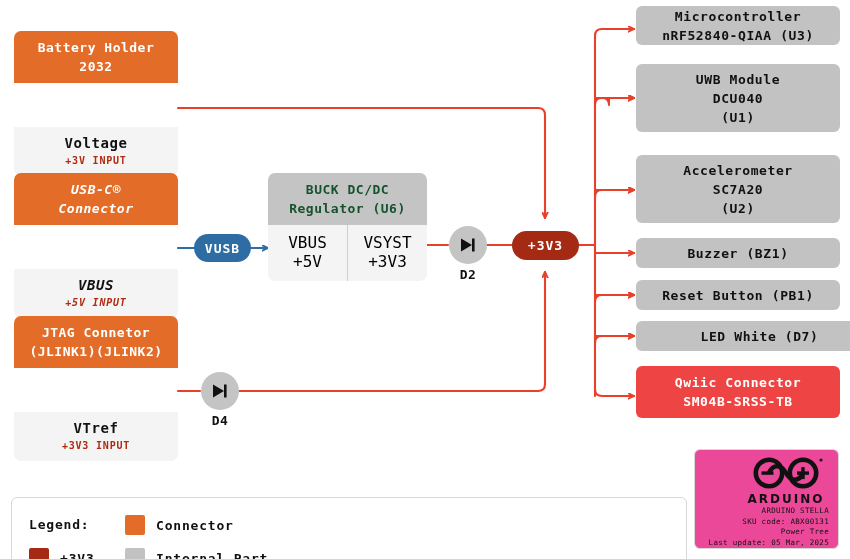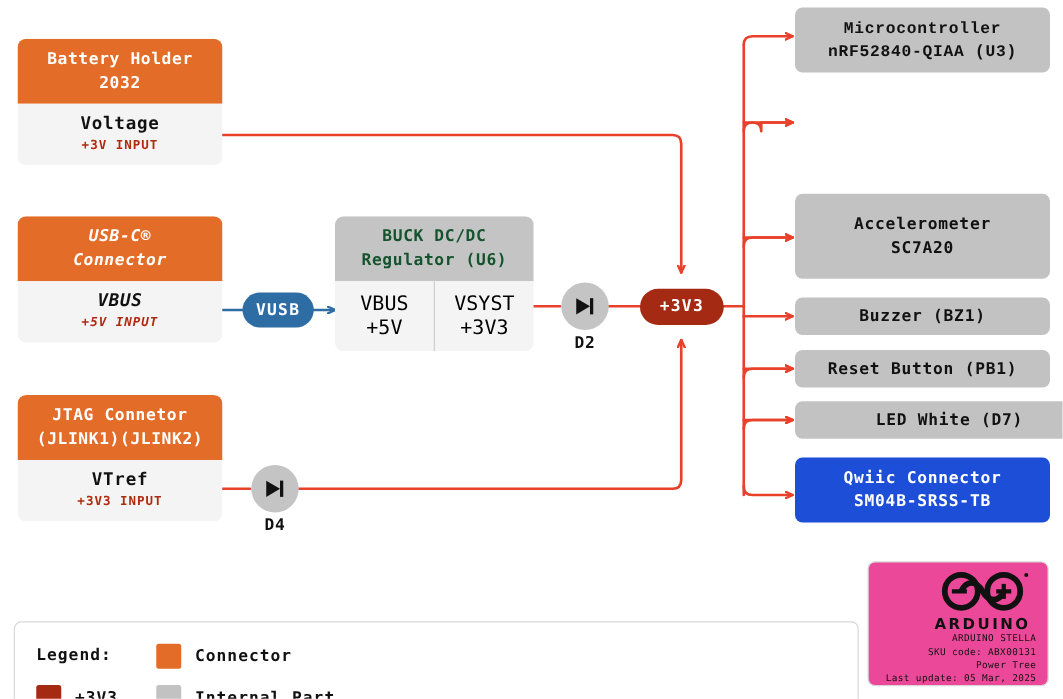--- a/index.html
+++ b/index.html
@@ -10,36 +10,36 @@
 
   svg.wires{position:absolute;left:0;top:0;width:850px;height:559px;pointer-events:none;}
 
   
   .card{position:absolute;border-radius:7px;overflow:hidden;
         box-shadow:0 0 0 0 rgba(0,0,0,0);}
   .card .hdr{background:#e36c28;color:#ffffff;font-weight:700;
              font-size:13px;line-height:19px;text-align:center;
              letter-spacing:.5px;padding:7px 4px;}
   .card .hdr.gray{background:#c4c4c4;color:#14532d;}
-  .card .body{background:#f4f4f4;text-align:center;padding:8px 4px 10px;}
+  .card .body{background:#f4f4f4;text-align:center;padding:8px 4px 10px;margin-top:44px;}
   .card .body .pin{font-size:14px;font-weight:700;color:#111;letter-spacing:.6px;}
   .card .body .volt{font-size:10px;font-weight:700;color:#b02a10;
                     letter-spacing:.8px;margin-top:4px;}
 
   
   .cols{display:flex;background:#f4f4f4;}
   .cols .col{flex:1;text-align:center;padding:8px 2px 10px;}
   .cols .col+.col{border-left:1px solid #cfcfcf;}
 
   
   .blk{position:absolute;border-radius:6px;display:flex;
        align-items:center;justify-content:center;text-align:center;
        font-size:13px;font-weight:700;line-height:19px;letter-spacing:.6px;
        background:#c2c2c2;color:#111;padding:0 6px;box-sizing:border-box;}
-  .blk.orange{background:#1d4ed8;color:#fff;}
+  .blk.orange{background:#ef4444;color:#fff;}
 
   
   .pill{position:absolute;border-radius:999px;color:#fff;font-weight:700;
         font-size:13px;letter-spacing:1px;display:flex;align-items:center;
         justify-content:center;}
   .pill.vusb{background:#2e6da4;}
   .pill.v3v3{background:#a52a14;}
 
   
   .diode{position:absolute;width:38px;height:38px;border-radius:50%;
@@ -181,32 +181,40 @@
   <div class="diode-lbl" style="left:449px;top:267px;width:38px;">D2</div>
 
   <div class="diode" style="left:201px;top:372px;">
     <svg width="20" height="16" viewBox="0 0 20 16">
       <path d="M3,1.5 L3,14.5 L14,8 Z" fill="#111"></path>
       <rect x="14" y="1.5" width="2.6" height="13" fill="#111"></rect>
     </svg>
   </div>
   <div class="diode-lbl" style="left:201px;top:413px;width:38px;">D4</div>
 
-  <div class="blk" style="left:636px;top:6px;width:204px;height:52px;font-family:Liberation Mono, monospace;">
+  <div class="blk" style="left:636px;top:6px;width:204px;height:39px;">
     <div>
       <div>Microcontroller</div>
       <div>nRF52840-QIAA (U3)</div>
     </div>
   </div>
 
+  <div class="blk" style="left:636px;top:64px;width:204px;height:68px;">
+    <div>
+      <div>UWB Module</div>
+      <div>DCU040</div>
+      <div>(U1)</div>
+    </div>
+  </div>
 
   <div class="blk" style="left:636px;top:155px;width:204px;height:68px;">
     <div>
       <div>Accelerometer</div>
       <div>SC7A20</div>
+      <div>(U2)</div>
     </div>
   </div>
 
   <div class="blk" style="left:636px;top:238px;width:204px;height:30px;">
     <div>Buzzer (BZ1)</div>
   </div>
 
   <div class="blk" style="left:636px;top:280px;width:204px;height:30px;">
     <div>Reset Button (PB1)</div>
   </div>

